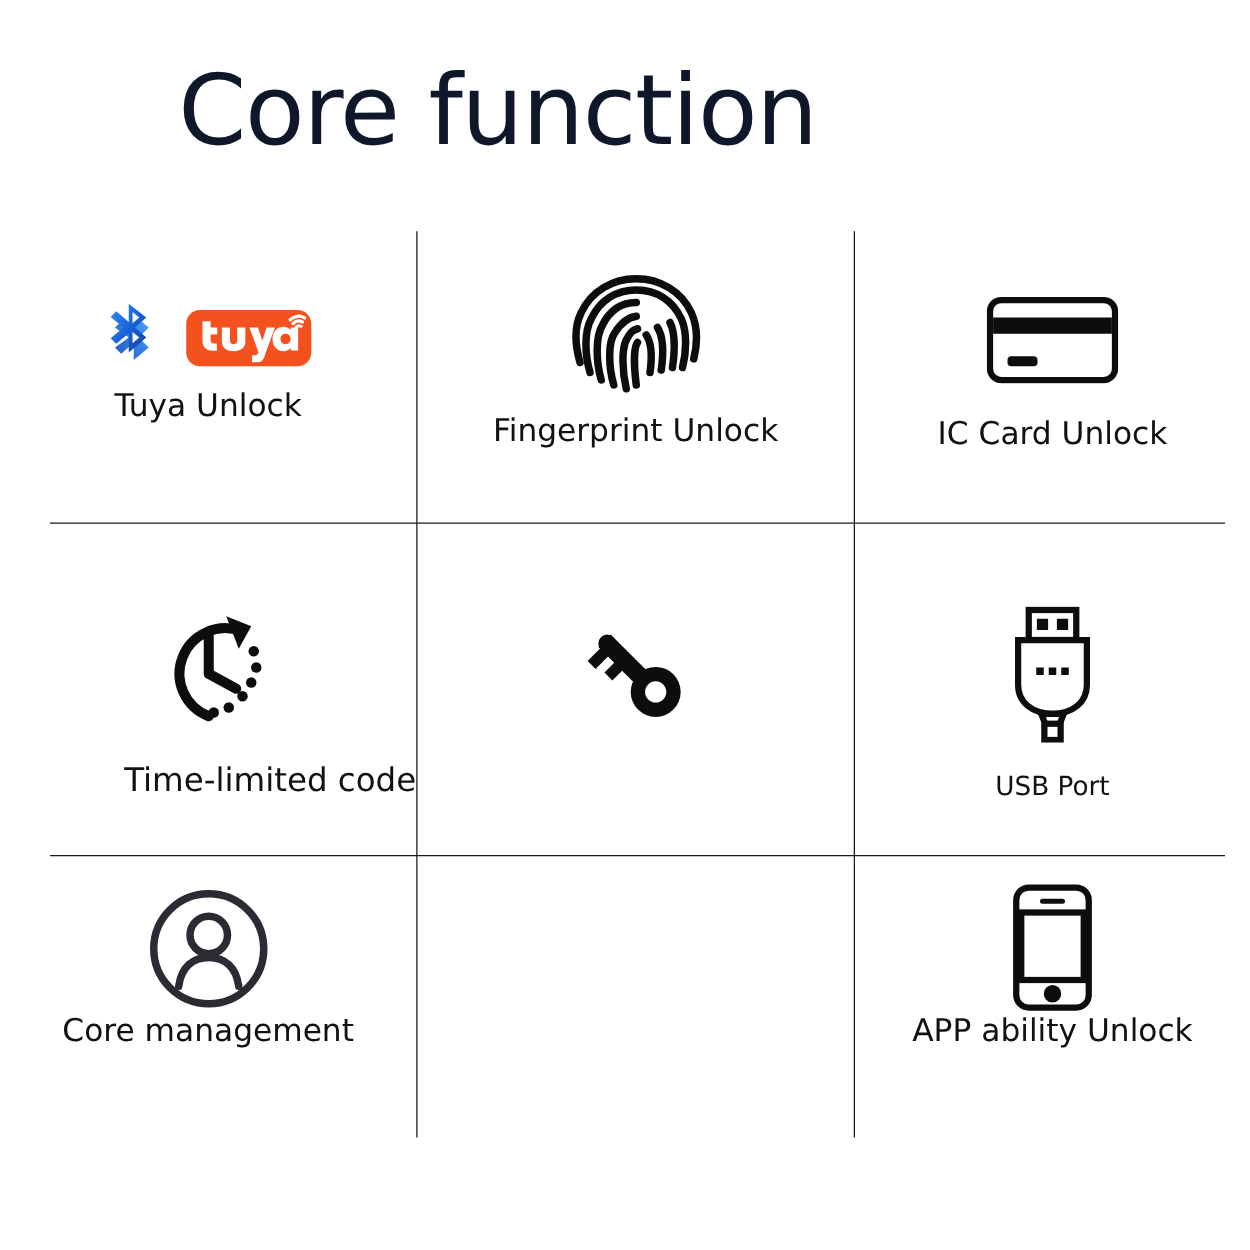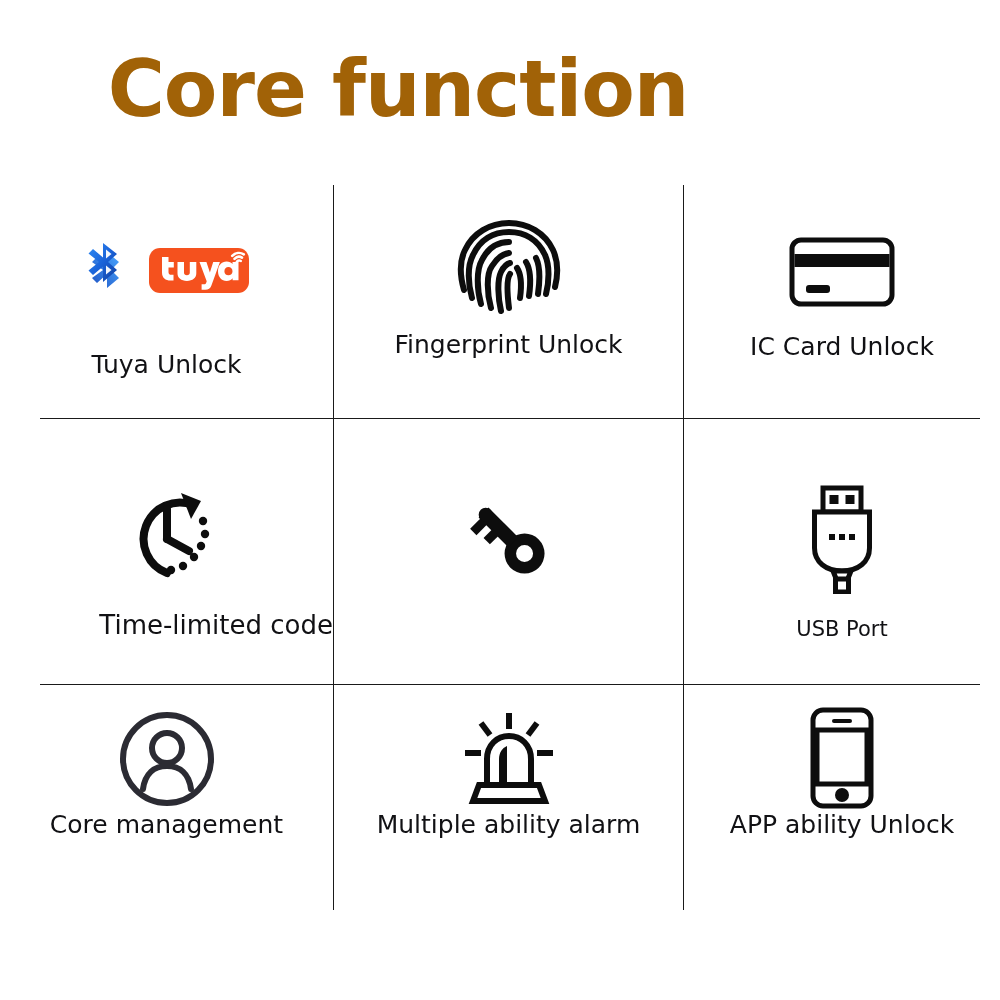--- a/index.html
+++ b/index.html
@@ -12,25 +12,25 @@
   }
   #page {
     position:absolute; left:0; top:0; width:1000px; height:1000px;
     background:#ffffff;
   }
   
   .page-title {
     position:absolute; left:0; top:48px; width:796px;
     text-align:center;
     font-family:"DejaVu Sans", sans-serif;
-    font-weight:bold;
+    font-weight:normal;
     font-size:78px;
     line-height:82px;
     letter-spacing:-1px;
-    color:#a16207;
+    color:#0f172a;
     white-space:nowrap;
   }
   
   .divider-h {
     position:absolute; left:40px; width:940px; height:1px;
     background:#1a1a1a;
   }
   .divider-h.h1 { top:418px; }
   .divider-h.h2 { top:684px; }
   .divider-v {
@@ -60,21 +60,21 @@
   .c3 { left:684px;top:190px; width:316px; height:228px; }
   .c4 { left:0;    top:420px; width:333px; height:264px; }
   .c5 { left:334px;top:420px; width:349px; height:264px; }
   .c6 { left:684px;top:420px; width:316px; height:264px; }
   .c7 { left:0;    top:686px; width:333px; height:224px; }
   .c8 { left:334px;top:686px; width:349px; height:224px; }
   .c9 { left:684px;top:686px; width:316px; height:224px; }
 
   
   .c1 .cell-icon { top:48px;  height:64px; }
-  .c1 .cell-label{ top:120px; font-size:25px;margin-top:40px; }
+  .c1 .cell-label{ top:120px; font-size:25px; }
   .c2 .cell-icon { top:28px;  height:100px; }
   .c2 .cell-label{ top:140px; font-size:25px; }
   .c3 .cell-icon { top:42px;  height:80px; }
   .c3 .cell-label{ top:142px; font-size:25px; }
 
   .c4 .cell-icon { top:62px;  height:106px; }
   .c4 .cell-label{ top:190px; font-size:26px;text-align:right; }
   .c5 .cell-icon { top:66px;  height:104px; }
   .c5 .cell-label{ top:190px; font-size:26px; }
   .c6 .cell-icon { top:62px;  height:114px; }
@@ -265,41 +265,20 @@
     <div class="cell-icon">
       <svg class="icon-svg" width="100" height="100" viewBox="0 0 100 100">
         <circle cx="50" cy="50" r="44" fill="none" stroke="#2b2b33" stroke-width="6"></circle>
         <circle cx="50" cy="39" r="15" fill="none" stroke="#2b2b33" stroke-width="6"></circle>
         <path d="M26 80 C28 65 37 57 50 57 C63 57 72 65 74 80" fill="none" stroke="#2b2b33" stroke-width="6" stroke-linecap="round"></path>
       </svg>
     </div>
     <div class="cell-label">Core management</div>
   </div>
 
-  <div class="cell c8">
-    <div class="cell-icon">
-      <svg class="icon-svg" width="104" height="98" viewBox="0 0 104 98">
-
-        <g stroke="#0d0d0d" stroke-width="6" stroke-linecap="butt" fill="none">
-          <path d="M52 4 L52 20"></path>
-          <path d="M24 14 L33 26"></path>
-          <path d="M80 14 L71 26"></path>
-          <path d="M8 44 L24 44"></path>
-          <path d="M96 44 L80 44"></path>
-        </g>
-
-        <path d="M30 76 L30 50 C30 36 40 27 52 27 C64 27 74 36 74 50 L74 76 Z" fill="#ffffff" stroke="#0d0d0d" stroke-width="6"></path>
-
-        <path d="M42 74 L42 50 C42 44 45 39 50 37 L50 74 Z" fill="#0d0d0d"></path>
-
-        <path d="M16 92 L22 76 L82 76 L88 92 Z" fill="#ffffff" stroke="#0d0d0d" stroke-width="6"></path>
-      </svg>
-    </div>
-    <div class="cell-label">Multiple ability alarm</div>
-  </div>
 
   <div class="cell c9">
     <div class="cell-icon">
       <svg class="icon-svg" width="68" height="104" viewBox="0 0 68 104">
         <rect x="5" y="4" width="58" height="96" rx="10" ry="10" fill="#ffffff" stroke="#0d0d0d" stroke-width="5"></rect>
 
         <rect x="24" y="13" width="20" height="4" rx="2" ry="2" fill="#0d0d0d"></rect>
 
         <rect x="9" y="24" width="50" height="54" fill="#ffffff" stroke="#0d0d0d" stroke-width="5"></rect>
 

